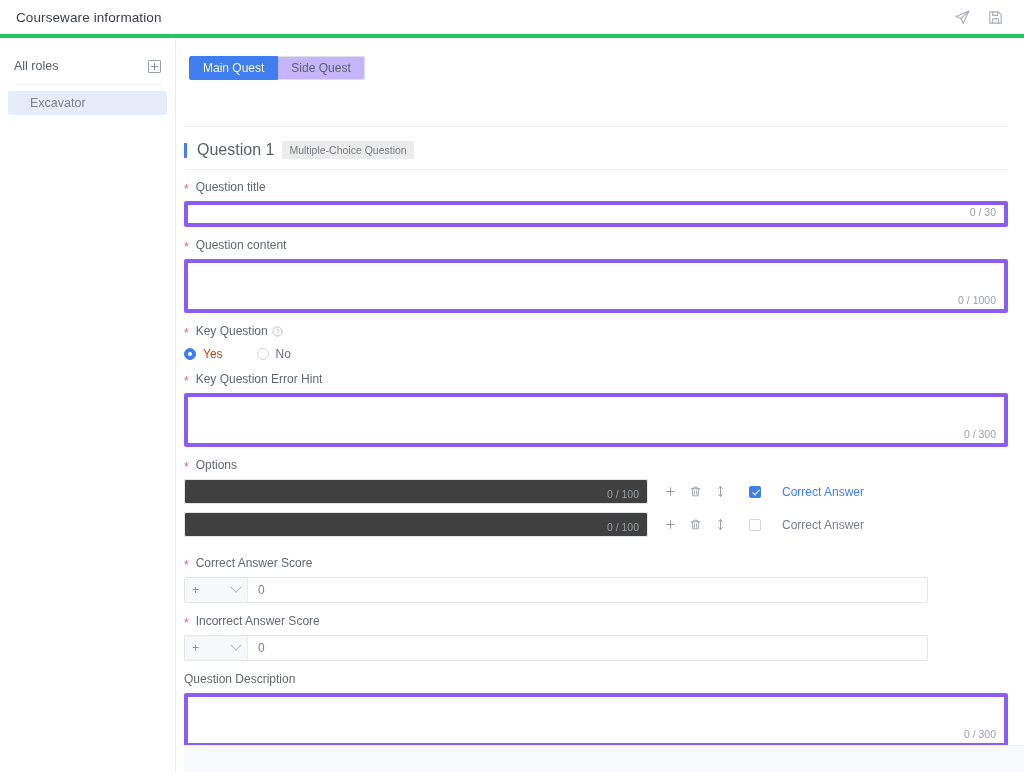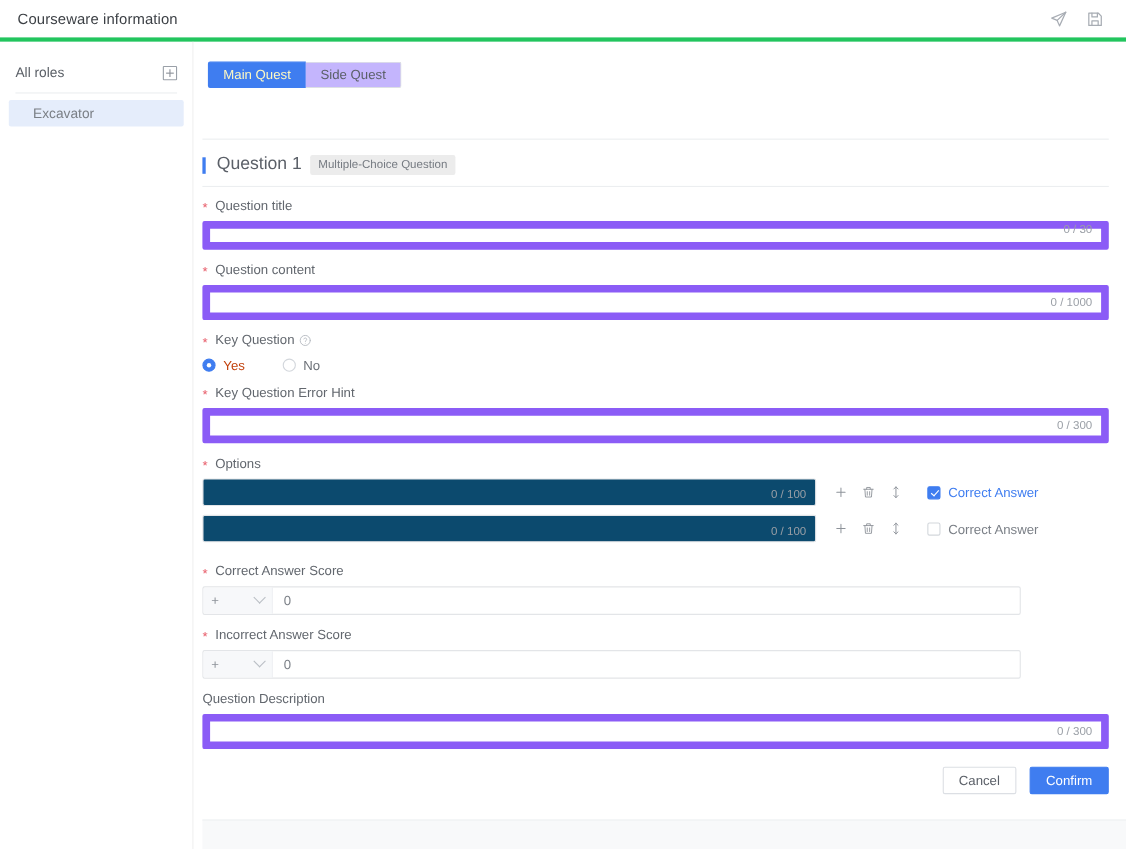--- a/index.html
+++ b/index.html
@@ -148,27 +148,27 @@
   }
   .help-icon {
     width: 11px; height: 11px;
     display: inline-block;
     color: #b5bac0;
   }
   .help-icon svg { display: block; width: 11px; height: 11px; }
 
   .input-box {
     position: relative;
-    border: 7px solid #8b5cf6;
+    border: 4px solid #8b5cf6;
     border-radius: 2px;
     background: #fff;
     cursor: text;
   }
   .input-box.h1 { height: 26px; }
-  .input-box.h2 { height: 32px; }
+  .input-box.h2 { height: 54px; }
   .counter {
     position: absolute;
     right: 8px; bottom: 3px;
     font-size: 10.5px;
     color: #9a9fa6;
     pointer-events: none;
   }
   .input-box.h1 .counter { bottom: 5px; }
 
   
@@ -202,41 +202,41 @@
   .radio-text { font-size: 12px; color: #6c7178; }
   .radio.checked .radio-text { color: #c2410c; }
 
   
   .opt-row {
     display: flex; align-items: center;
     margin-bottom: 8px;
   }
   .opt-input {
     position: relative;
-    width: 558px; height: 25px;
+    width: 464px; height: 25px;
     border: 1px solid #e3e5e8;
     border-radius: 2px;
-    background: #0c4a6e;
+    background: #404040;
     cursor: text;
     padding-left: 44px;
   }
   .opt-actions {
     display: flex; align-items: center;
     margin-left: 16px; gap: 12px;
   }
   .act-icon {
     width: 13px; height: 13px;
     color: #8d9299;
     cursor: pointer;
     display: block;
   }
   .act-icon svg { display: block; width: 13px; height: 13px; }
   .chk-wrap {
     display: flex; align-items: center;
-    gap: 7px; margin-left: 10px;
+    gap: 21px; margin-left: 10px;
     cursor: pointer;
   }
   .chk {
     width: 12px; height: 12px;
     border: 1px solid #d3d7dc;
     border-radius: 2px;
     background: #fff;
     position: relative;
   }
   .chk-wrap.checked .chk {

